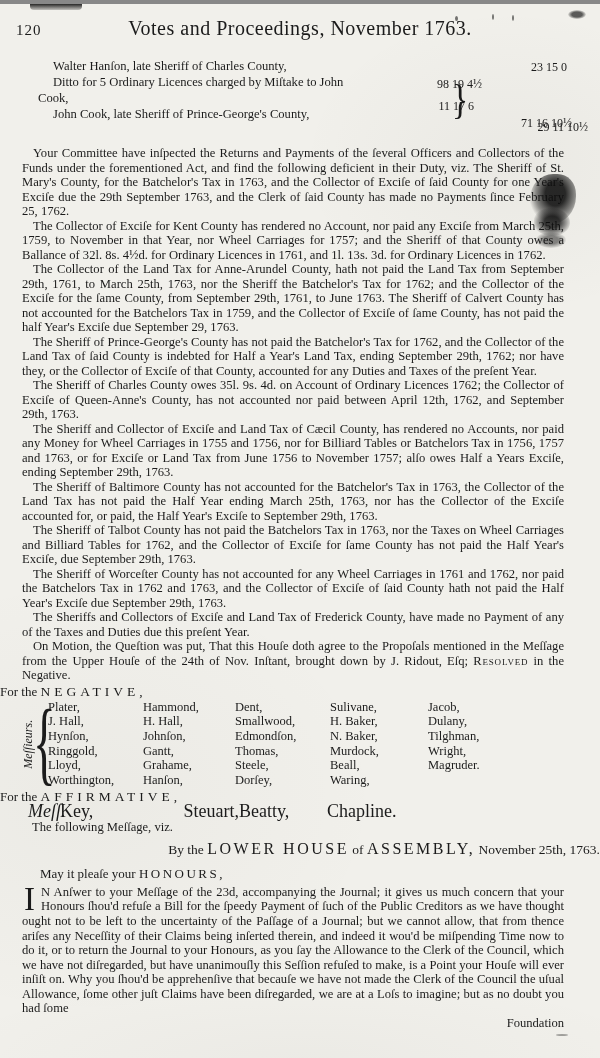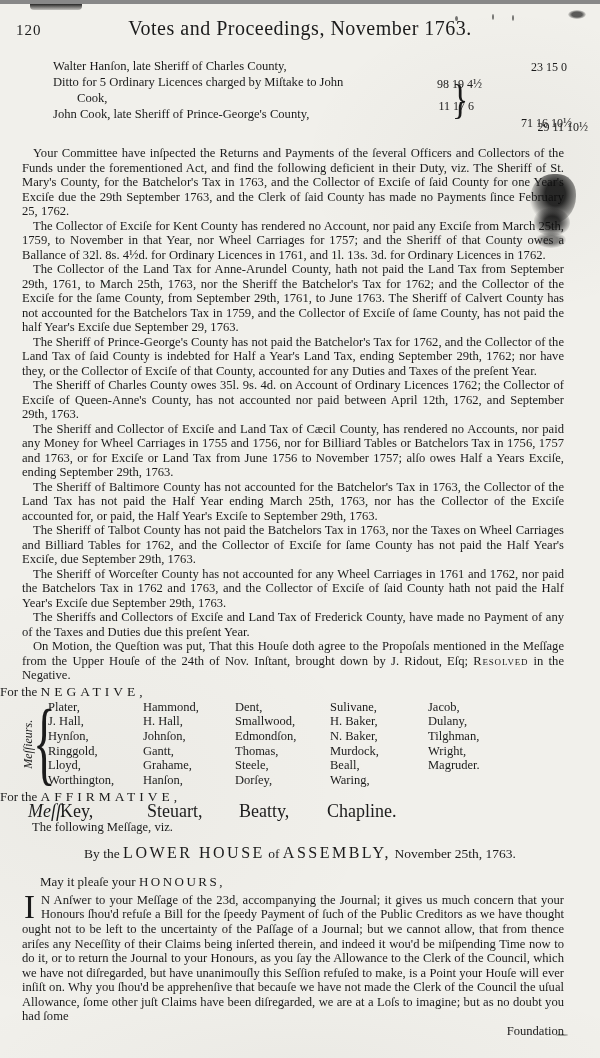--- a/index.html
+++ b/index.html
@@ -17,21 +17,21 @@
     font-family:"Liberation Serif","DejaVu Serif",serif;
     overflow:hidden;
   }
   
   .header{position:relative;height:36px;padding-top:13px;}
   .pagenum{position:absolute;left:16px;top:18px;font-size:15px;letter-spacing:1px;}
   .running-title{text-align:center;font-size:20px;letter-spacing:0.5px;}
   
   .accounts{position:relative;margin-top:5px;height:86px;font-size:12.6px;line-height:16px;}
   .acct-line{padding-left:53px;}
-  .acct-line.indent{padding-left:77px;}
+  .acct-line.indent{padding-left:38px;}
   .amt{position:absolute;font-size:12px;white-space:nowrap;}
   .amt-0{top:1px;right:33px;}
   .amt-1{top:18px;right:118px;}
   .amt-2{top:40px;right:126px;}
   .amt-3{top:57px;right:28px;}
   .amt-4{top:61px;right:12px;}
   .acct-brace{position:absolute;left:450px;top:20px;font-size:42px;line-height:42px;font-weight:400;transform:scaleX(.8);}
   
   .bodytext{margin:2px 36px 0 22px;}
   .bodytext p{margin:0;text-align:justify;text-indent:11px;font-size:12.6px;line-height:14.5px;}
@@ -45,23 +45,23 @@
   .vote-heading{text-align:left;font-size:13px;line-height:15px;margin-top:1px;}
   .vote-table{position:relative;margin:1px 20px 0 48px;display:flex;font-size:12.5px;line-height:14.7px;}
   .vote-col div{white-space:nowrap;}
   .vc-0{width:95px;} .vc-1{width:92px;} .vc-2{width:95px;} .vc-3{width:98px;} .vc-4{flex:1;}
   .messieurs{position:absolute;left:-53px;top:37px;width:66px;text-align:center;
     font-style:italic;font-size:12px;transform:rotate(-90deg);}
   .voters-brace{position:absolute;left:-15px;top:-5px;font-size:94px;line-height:94px;
     font-weight:300;transform:scaleX(.5);transform-origin:left center;}
   .affirm-row{display:flex;margin:0 20px 0 28px;font-size:18px;line-height:15px;}
   .affirm-label{width:32px;font-style:italic;}
-  .an-0{width:87px;} .an-1{width:92px;} .an-2{width:88px;} .an-3{flex:1;}
+  .an-0{width:87px;} .an-1{width:92px;text-align:right;} .an-2{width:88px;} .an-3{flex:1;}
   .following{margin:1px 36px 0 32px;font-size:12.6px;line-height:15px;}
-  .assembly-heading{text-align:center;font-size:13.5px;line-height:24px;margin-top:6px;}
+  .assembly-heading{text-align:right;font-size:13.5px;line-height:16px;margin-top:6px;}
   .honours{margin:8px 36px 0 40px;font-size:13px;line-height:15px;}
   .message{margin:4px 36px 0 22px;}
   .message p{margin:0;text-align:justify;font-size:12.6px;line-height:14.6px;}
   .dropcap{float:left;font-size:33px;line-height:26px;padding:1px 6px 0 2px;}
   .catchword{margin:0 36px 0 0;text-align:right;font-size:12.6px;line-height:15px;}
   
   .smudge{position:absolute;pointer-events:none;}
   .sm-blob1{right:24px;top:170px;width:46px;height:50px;border-radius:50% 40% 55% 45%;
     background:radial-gradient(ellipse at 55% 40%, rgba(12,12,12,.88) 0 28%, rgba(20,20,20,.45) 55%, transparent 74%);}
   .sm-blob2{right:30px;top:204px;width:36px;height:28px;border-radius:45% 55% 50% 50%;

